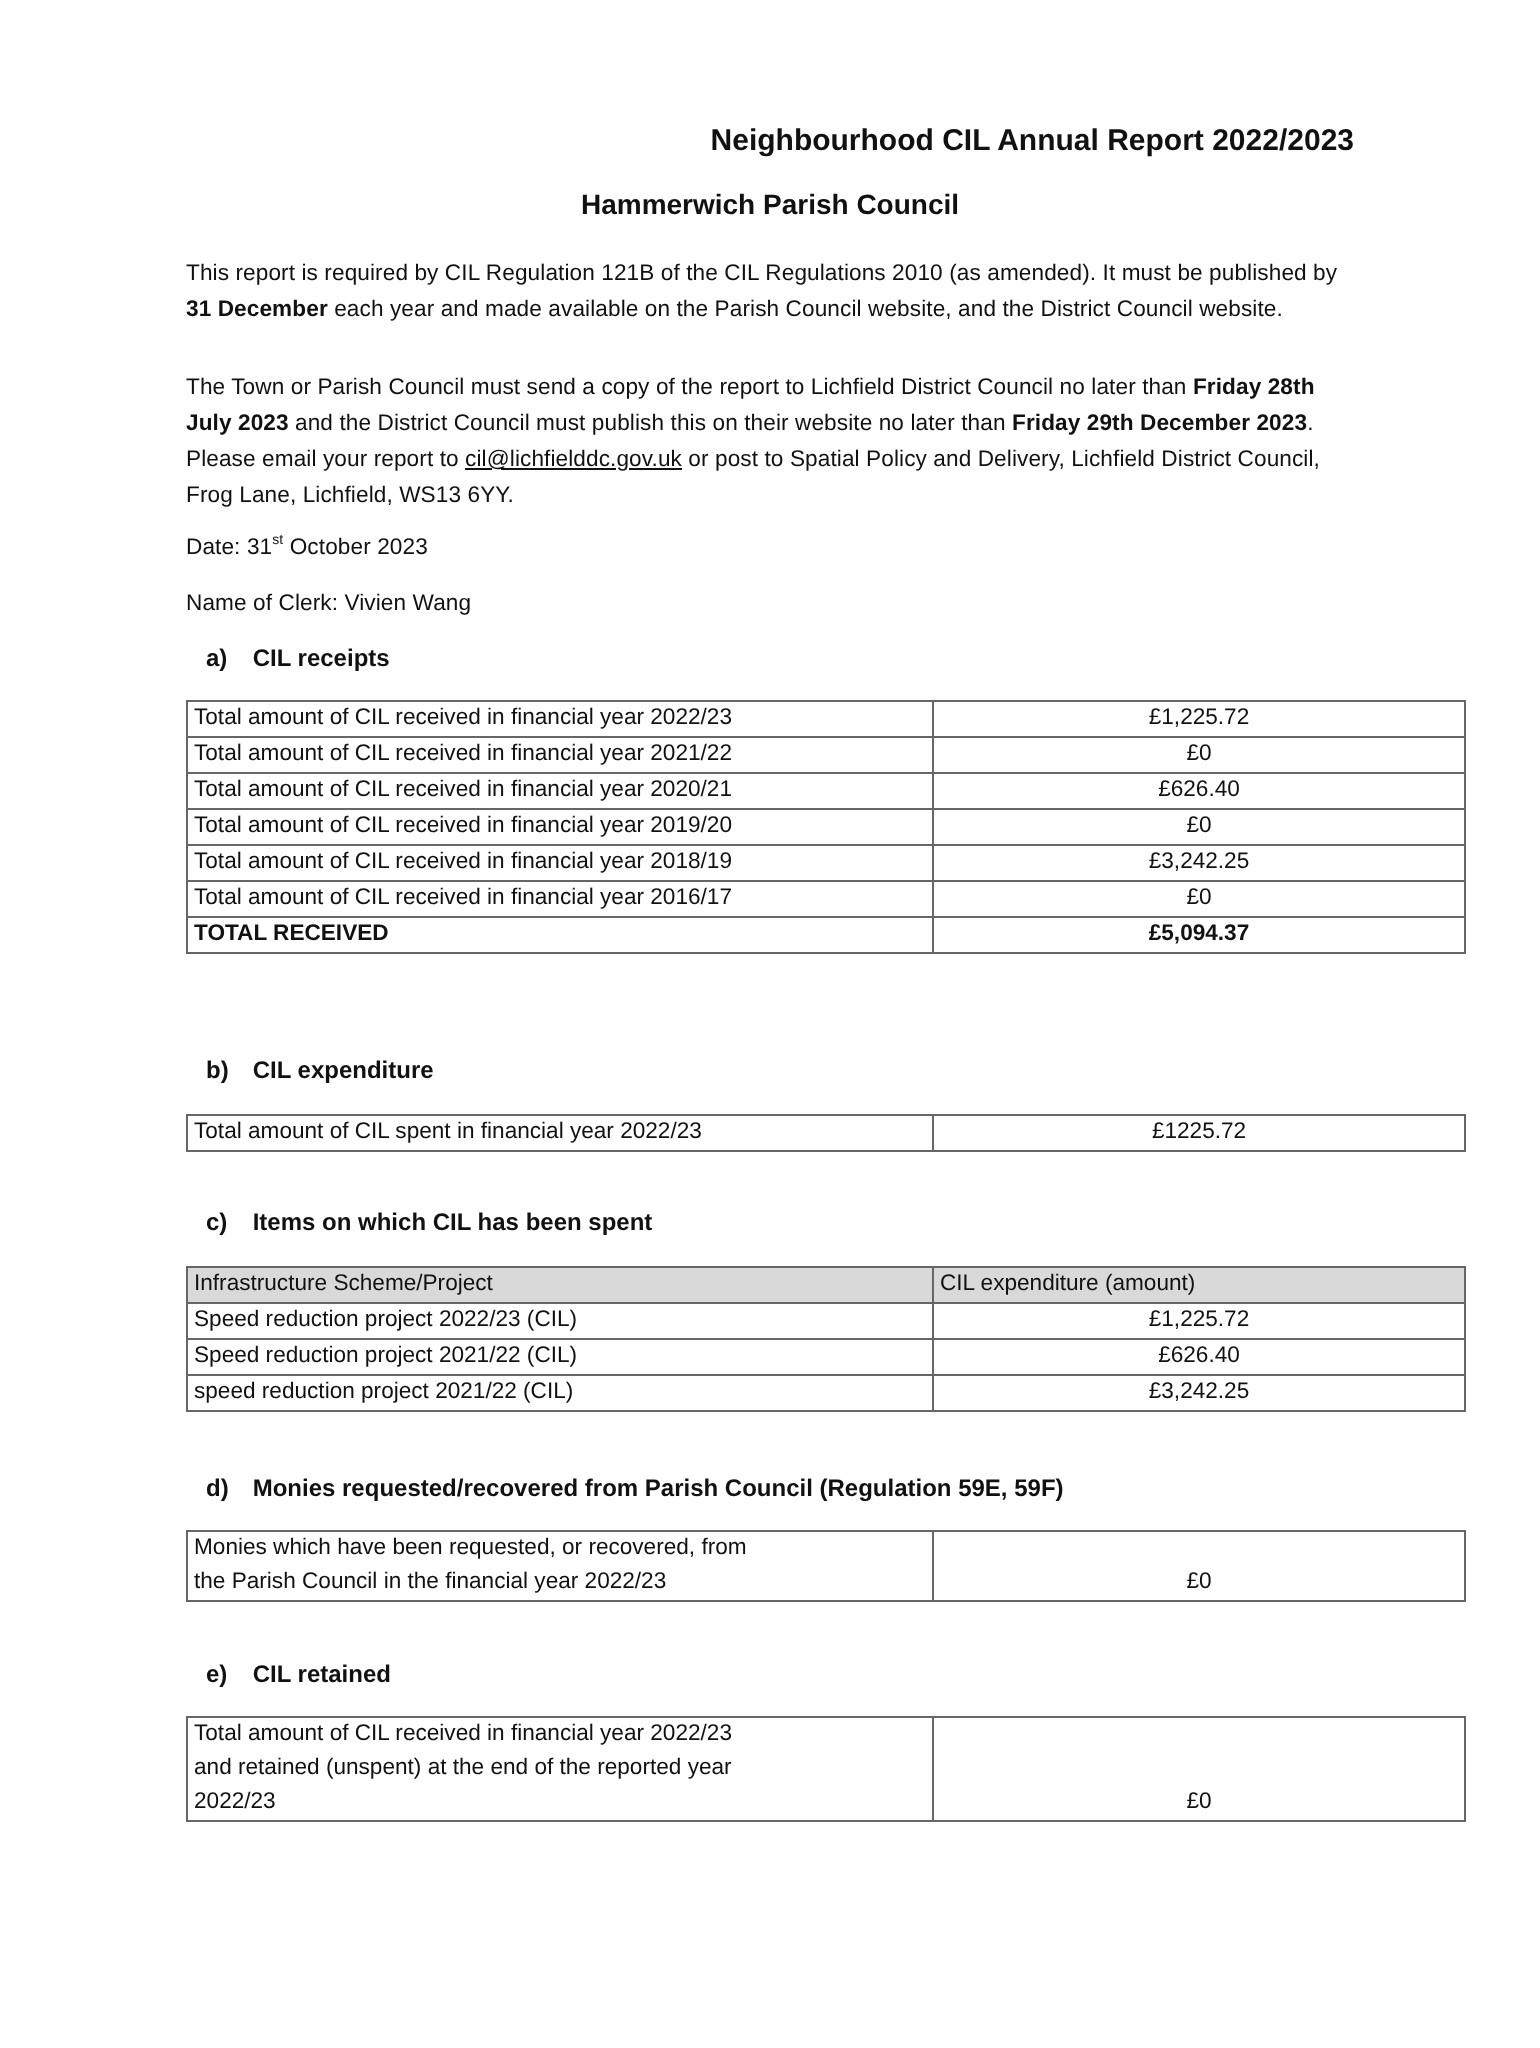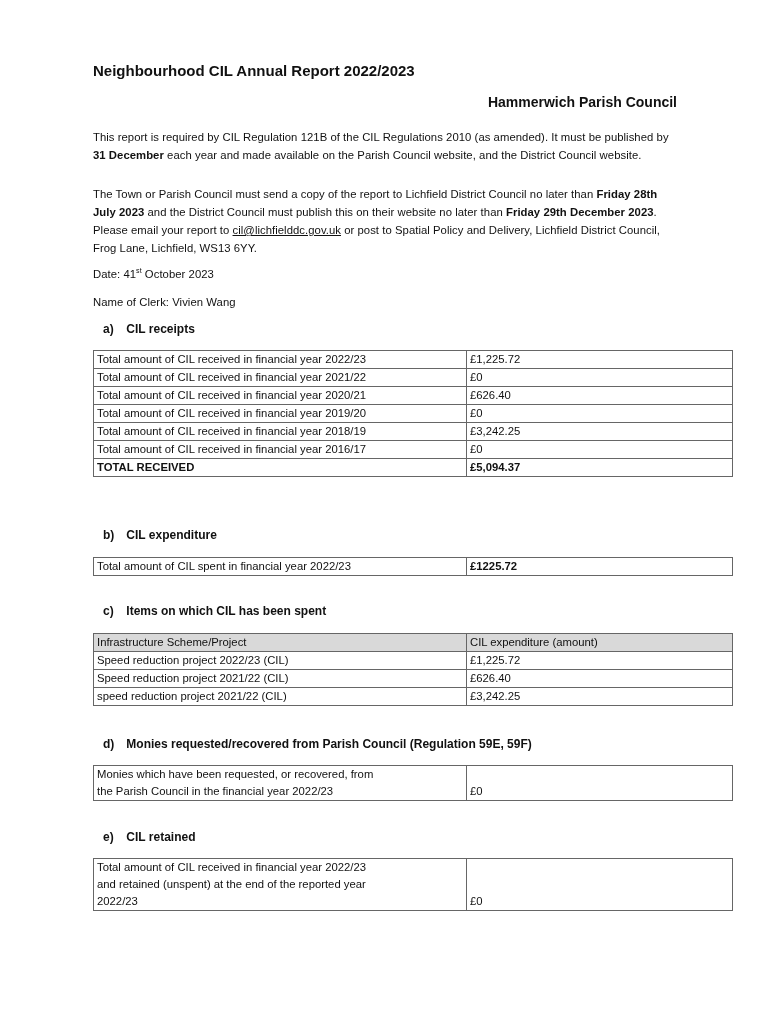--- a/index.html
+++ b/index.html
@@ -2,25 +2,25 @@
 <html><head>
   <meta charset="utf-8">
   <style>
     html, body { margin: 0; padding: 0; background: #ffffff; }
     body {
       width: 770px; height: 1024px; position: relative; overflow: hidden;
       font-family: "Liberation Sans", sans-serif; color: #111;
     }
     .page { position: absolute; left: 93px; top: 0; width: 584px; }
     .title {
-      position: absolute; top: 62px; left: 0; width: 584px; text-align: left;
+      position: absolute; top: 62px; left: 0; width: 584px; text-align: right;
       font-weight: bold; font-size: 15px;
     }
     .subtitle {
-      position: absolute; top: 94px; left: 0; width: 584px; text-align: right;
+      position: absolute; top: 94px; left: 0; width: 584px; text-align: center;
       font-weight: bold; font-size: 14px;
     }
     .para {
       position: absolute; left: 0; width: 584px;
       font-size: 11.3px; line-height: 18px; letter-spacing: 0.05px;
     }
     .para b { font-weight: bold; }
     .para .link { text-decoration: underline; }
     .p1 { top: 128px; }
     .p2 { top: 185px; }
@@ -32,40 +32,40 @@
     }
     .section-heading .letter { display: inline-block; width: 20px; }
     table {
       position: absolute; left: 0; width: 640px; border-collapse: collapse;
       font-size: 11.3px;
     }
     td, th {
       border: 1px solid #666; padding: 0 3px; height: 17px; line-height: 17px;
       font-weight: normal; text-align: left; vertical-align: bottom;
     }
-    td.amt, th.amt { text-align: left; }
+    td.amt, th.amt { text-align: center; }
     td.label-col { width: 366px; }
     tr.bold td { font-weight: bold; }
     thead th { background: #d9d9d9; }
     .multi td { line-height: 17px; }
     .multi td.label-col { vertical-align: top; }
   </style>
 </head>
 <body>
 
 <div class="page">
 
   <div class="title">Neighbourhood CIL Annual Report 2022/2023</div>
   <div class="subtitle">Hammerwich Parish Council</div>
 
   <div class="para p1"><span>This report is required by CIL Regulation 121B of the CIL Regulations 2010 (as amended). It must be published by </span><b>31 December</b><span> each year and made available on the Parish Council website, and the District Council website.</span></div>
 
   <div class="para p2"><span>The Town or Parish Council must send a copy of the report to Lichfield District Council no later than </span><b>Friday 28th July 2023</b><span> and the District Council must publish this on their website no later than </span><b>Friday 29th December 2023</b><span>. Please email your report to </span><span class="link">cil@lichfielddc.gov.uk</span><span> or post to Spatial Policy and Delivery, Lichfield District Council, Frog Lane, Lichfield, WS13 6YY.</span></div>
 
-  <div class="para date"><span>Date: 41</span><sup>st</sup><span> October 2023</span></div>
+  <div class="para date"><span>Date: 31</span><sup>st</sup><span> October 2023</span></div>
 
   <div class="para clerk">Name of Clerk: Vivien Wang</div>
 
   <div class="section-heading" style="top:322px;"><span class="letter">a)</span> <span>CIL receipts</span></div>
   <table style="top:350px;">
     <tbody>
       <tr>
           <td class="label-col">Total amount of CIL received in financial year 2022/23</td>
           <td class="amt">£1,225.72</td>
         </tr>
@@ -94,21 +94,21 @@
           <td class="amt">£5,094.37</td>
         </tr>
     </tbody>
   </table>
 
   <div class="section-heading" style="top:528px;"><span class="letter">b)</span> <span>CIL expenditure</span></div>
   <table style="top:557px;">
     <tbody>
       <tr>
           <td class="label-col">Total amount of CIL spent in financial year 2022/23</td>
-          <td class="amt" style="font-weight:bold;">£1225.72</td>
+          <td class="amt" style="font-weight:normal;">£1225.72</td>
         </tr>
     </tbody>
   </table>
 
   <div class="section-heading" style="top:604px;"><span class="letter">c)</span> <span>Items on which CIL has been spent</span></div>
   <table style="top:633px;">
     <thead>
       <tr>
           <th class="label-col" style="width:366px;">Infrastructure Scheme/Project</th>
           <th>CIL expenditure (amount)</th>

